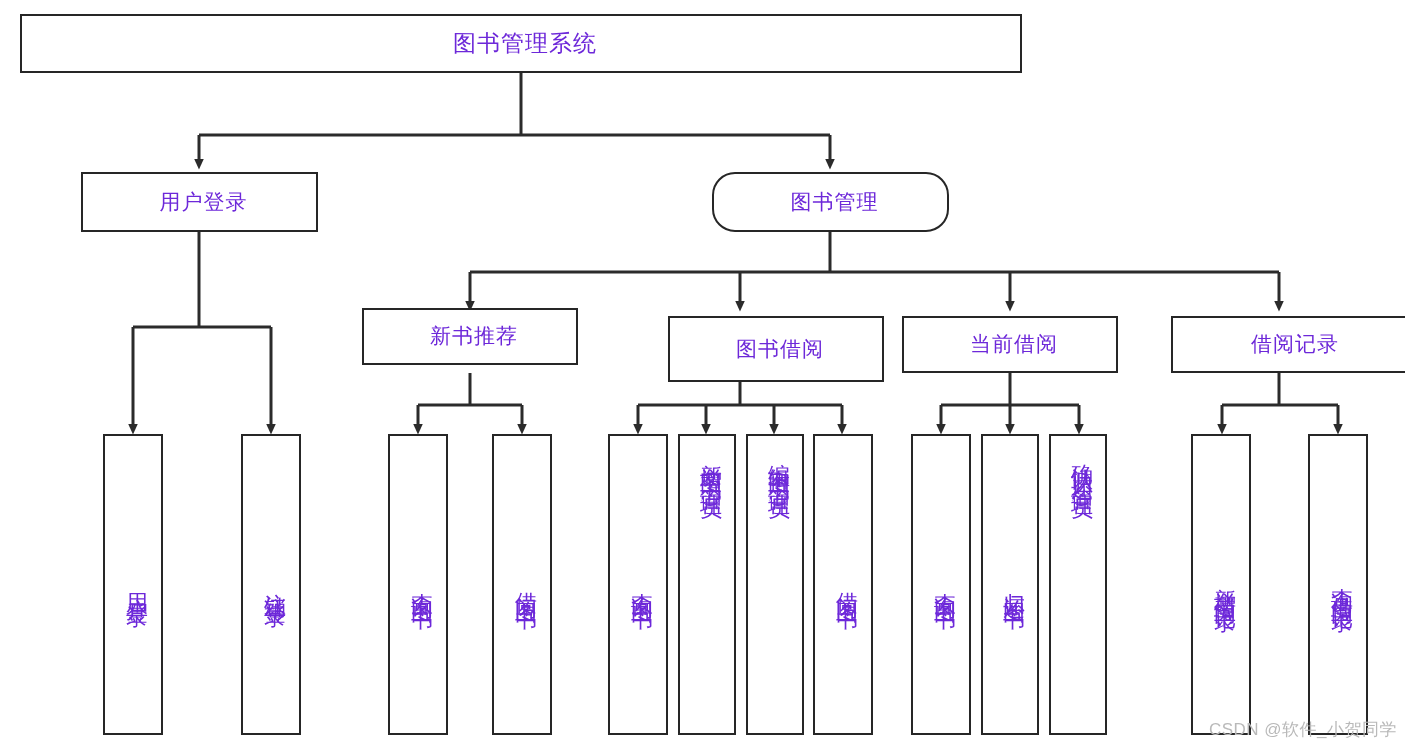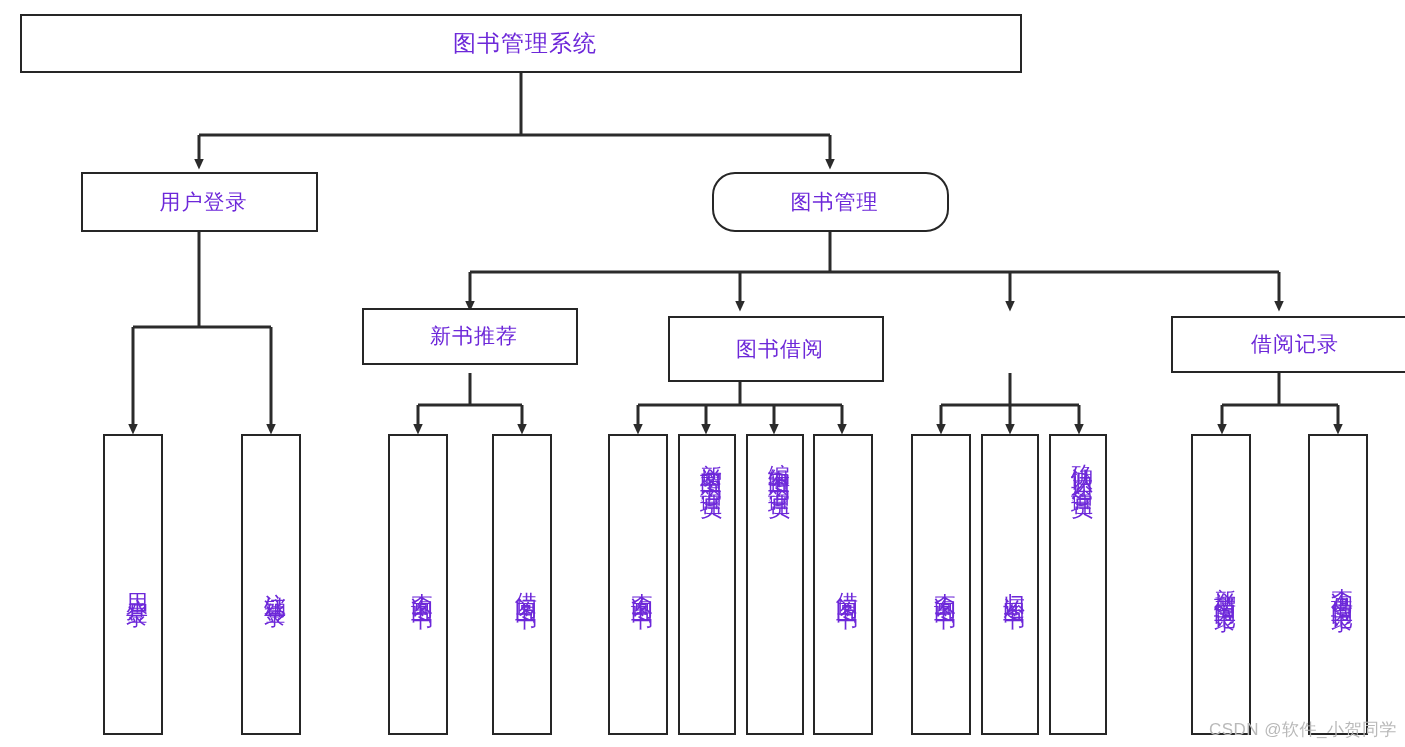--- a/index.html
+++ b/index.html
@@ -137,20 +137,23 @@
   <div class="node" style="left:712px; top:172px; width:237px; height:60px;border-radius:23px;">
     <span class="label">图书管理</span>
   </div>
 
   <div class="node" style="left:362px; top:308px; width:216px; height:57px;">
     <span class="label">新书推荐</span>
   </div>
   <div class="node" style="left:632px; top:316px; width:216px; height:66px;margin-left:36px;">
     <span class="label">图书借阅</span>
   </div>
+  <div class="node" style="left:902px; top:316px; width:216px; height:57px;">
+    <span class="label">当前借阅</span>
+  </div>
   <div class="node" style="left:1171px; top:316px; width:240px; height:57px;">
     <span class="label">借阅记录</span>
   </div>
 
   <div class="node vertical mid" style="left:103px; top:434px; width:60px; height:301px;">
     <span class="label" style="margin-top: 128.5px;">用户登录</span>
   </div>
   <div class="node vertical mid" style="left:241px; top:434px; width:60px; height:301px;">
     <span class="label" style="margin-top: 128.5px;">注销登录</span>
   </div>

